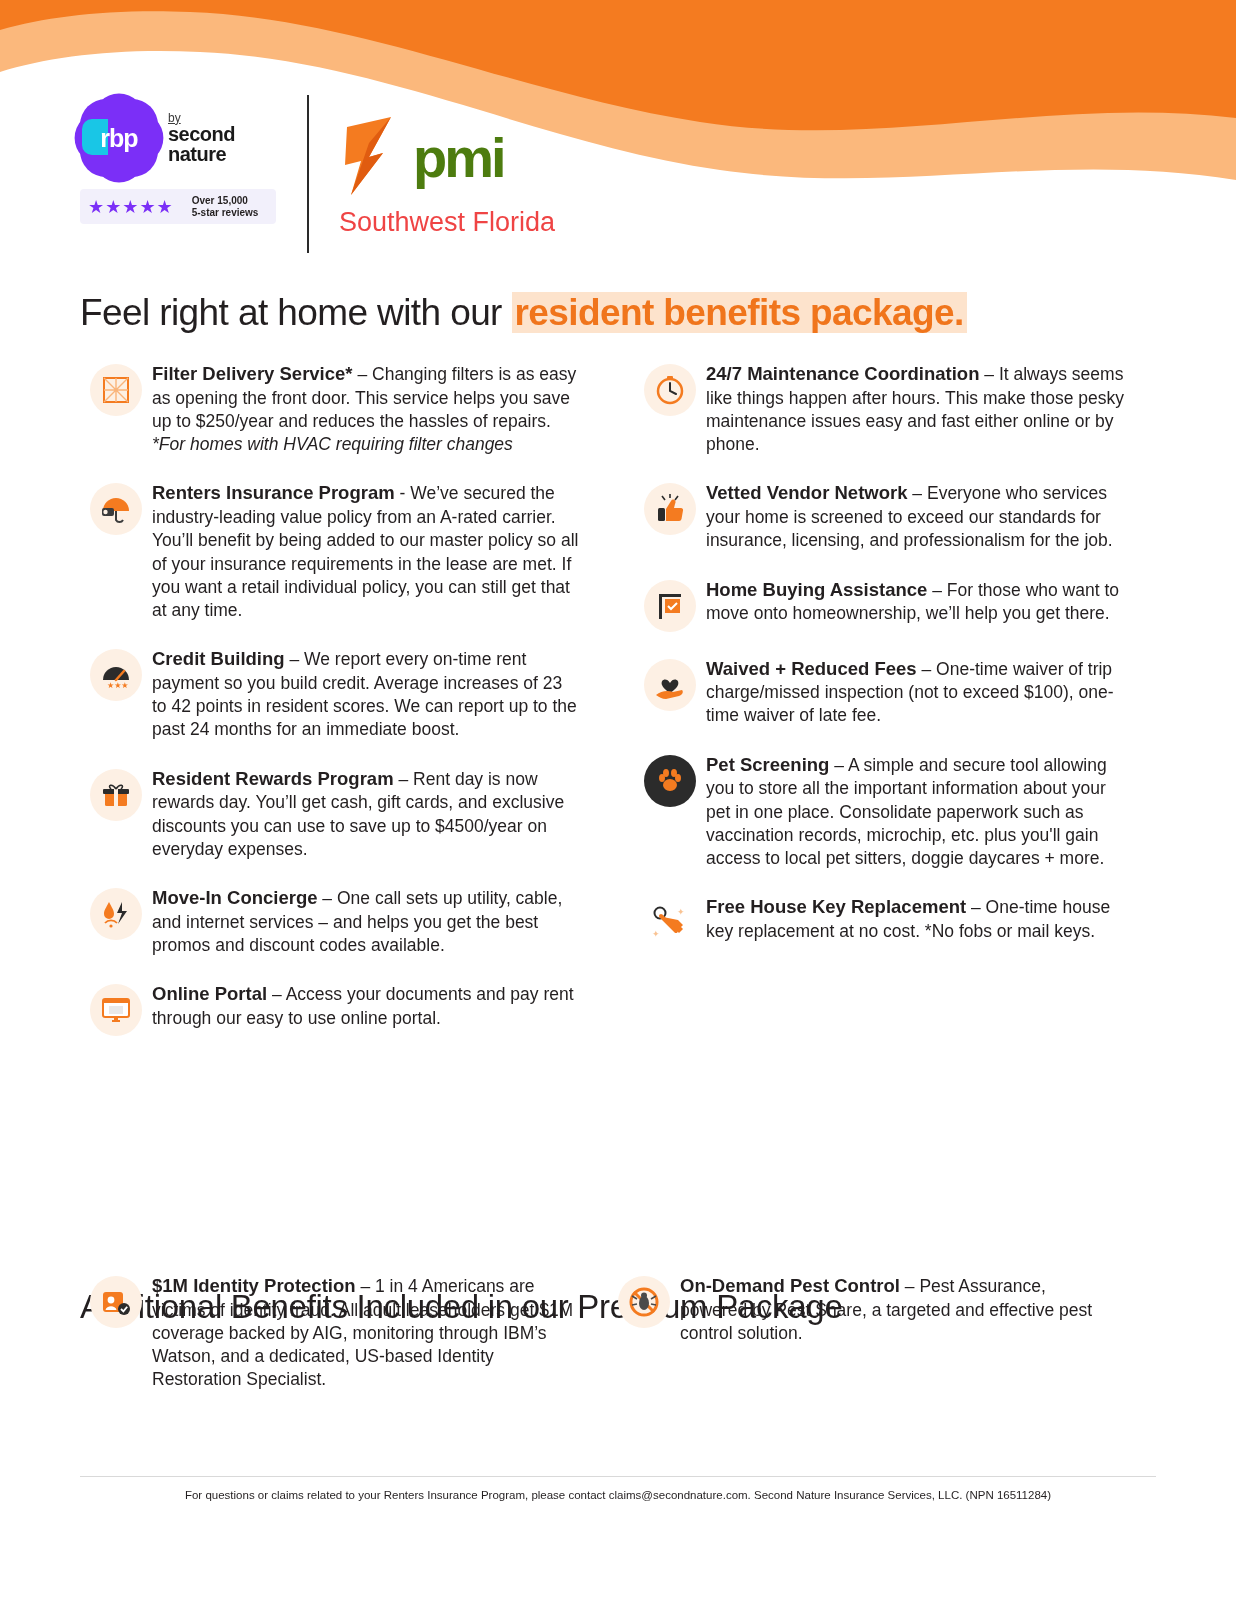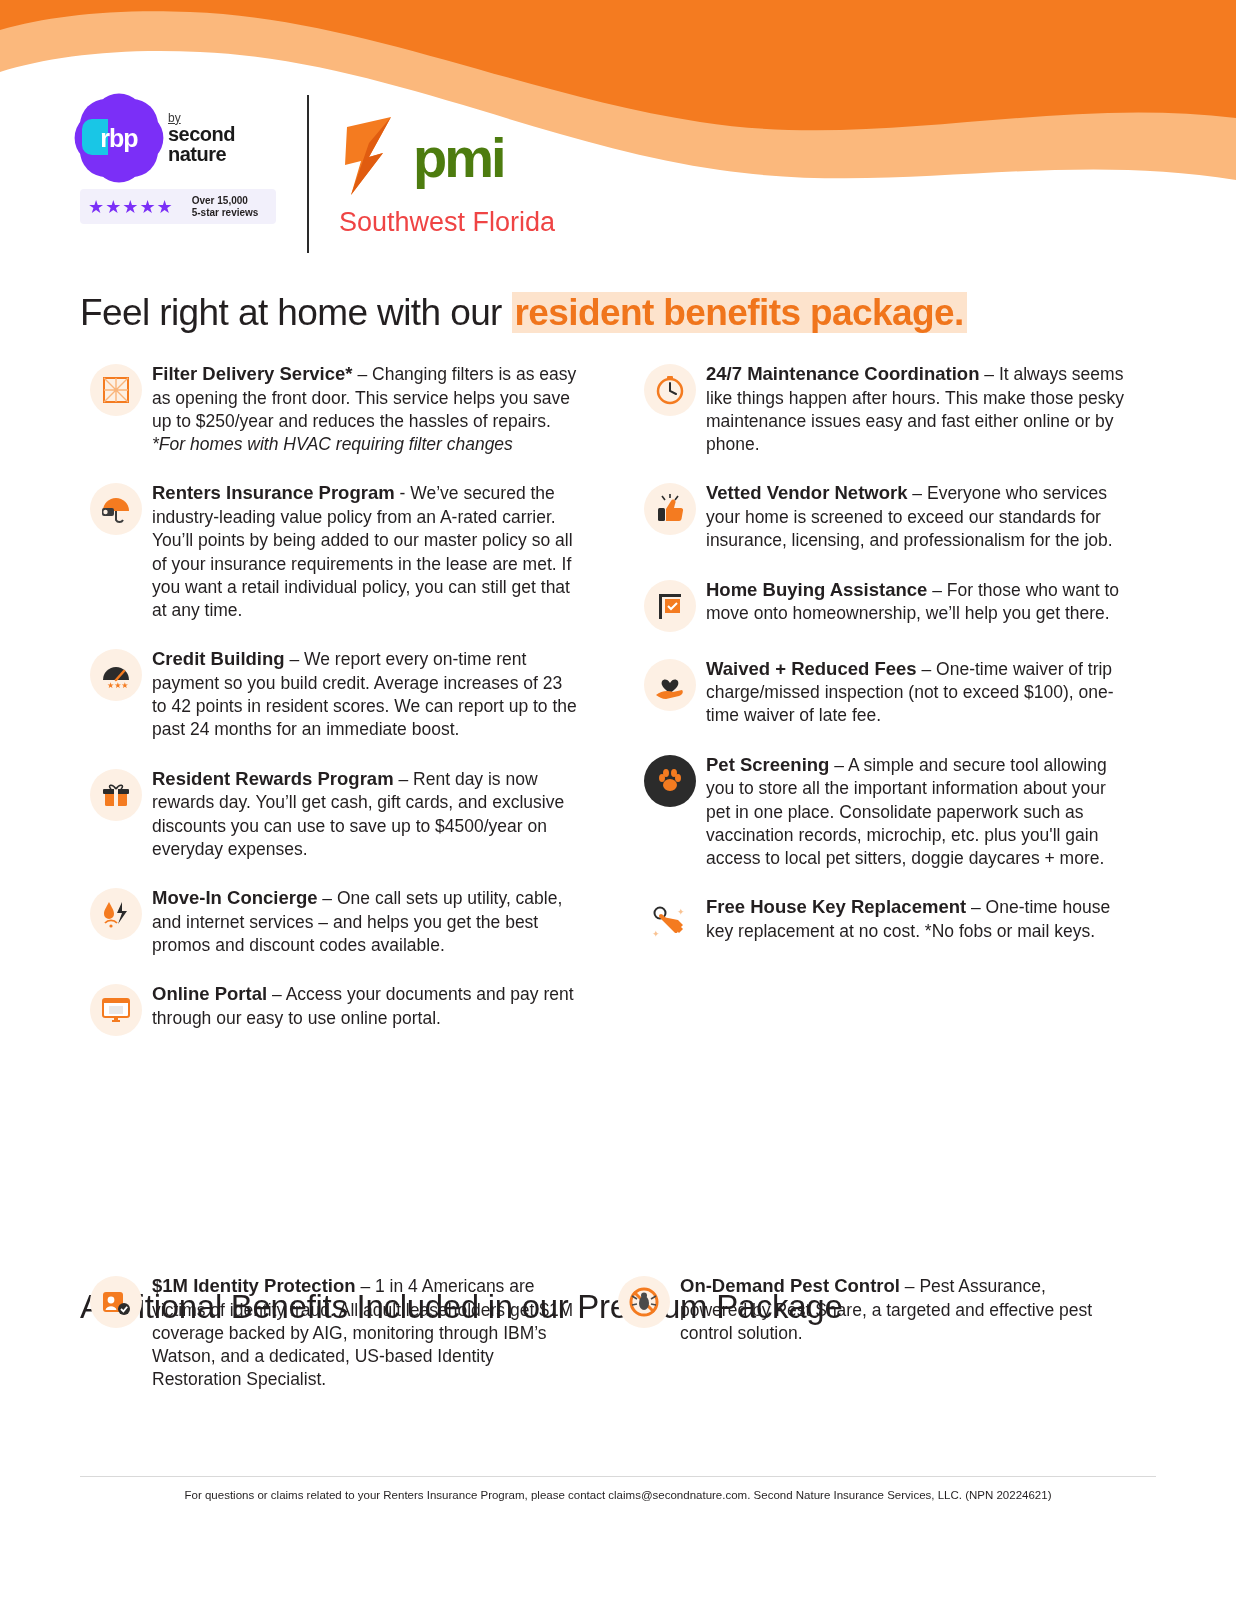--- a/index.html
+++ b/index.html
@@ -334,21 +334,21 @@
         <div class="icon-circle">
           <svg width="32" height="30" viewBox="0 0 32 30">
             <path d="M3,17 A13,13 0 0 1 29,17 Z" fill="#f47b20"></path>
             <path d="M16,17 L16,26 A4,4 0 0 0 23,26" fill="none" stroke="#3b3b3b" stroke-width="2"></path>
             <rect x="2" y="14" width="12" height="8" rx="2" fill="#3b3b3b"></rect>
             <circle cx="5.5" cy="18" r="2.2" fill="#fdf0e4"></circle>
           </svg>
         </div>
       </div>
       <div class="btext">
-        <b>Renters Insurance Program</b><span> - </span><span>We’ve secured the industry-leading value policy from an A-rated carrier. You’ll points by being added to our master policy so all of your insurance requirements in the lease are met. If you want a retail individual policy, you can still get that at any time.</span>
+        <b>Renters Insurance Program</b><span> - </span><span>We’ve secured the industry-leading value policy from an A-rated carrier. You’ll benefit by being added to our master policy so all of your insurance requirements in the lease are met. If you want a retail individual policy, you can still get that at any time.</span>
       </div>
     </div>
 
     <div class="benefit">
       <div class="icon-cell">
         <div class="icon-circle">
           <svg width="32" height="30" viewBox="0 0 32 30">
             <path d="M3,20 A13,13 0 0 1 29,20 Z" fill="#2b2b2b"></path>
             <path d="M16,20 L24,11" stroke="#f47b20" stroke-width="2.5" stroke-linecap="round"></path>
             <text x="7" y="28" font-size="8" fill="#f47b20">★★★</text>
@@ -546,13 +546,13 @@
         </div>
       </div>
       <div class="btext">
         <b>On-Demand Pest Control</b><span> – </span><span>Pest Assurance, powered by Pest Share, a targeted and effective pest control solution.</span>
       </div>
     </div>
   </div>
 </div>
 
 <div class="footer-rule"></div>
-<div class="footer">For questions or claims related to your Renters Insurance Program, please contact claims@secondnature.com. Second Nature Insurance Services, LLC. (NPN 20224621)</div>
+<div class="footer">For questions or claims related to your Renters Insurance Program, please contact claims@secondnature.com. Second Nature Insurance Services, LLC. (NPN 16511284)</div>
 
 </body></html>

